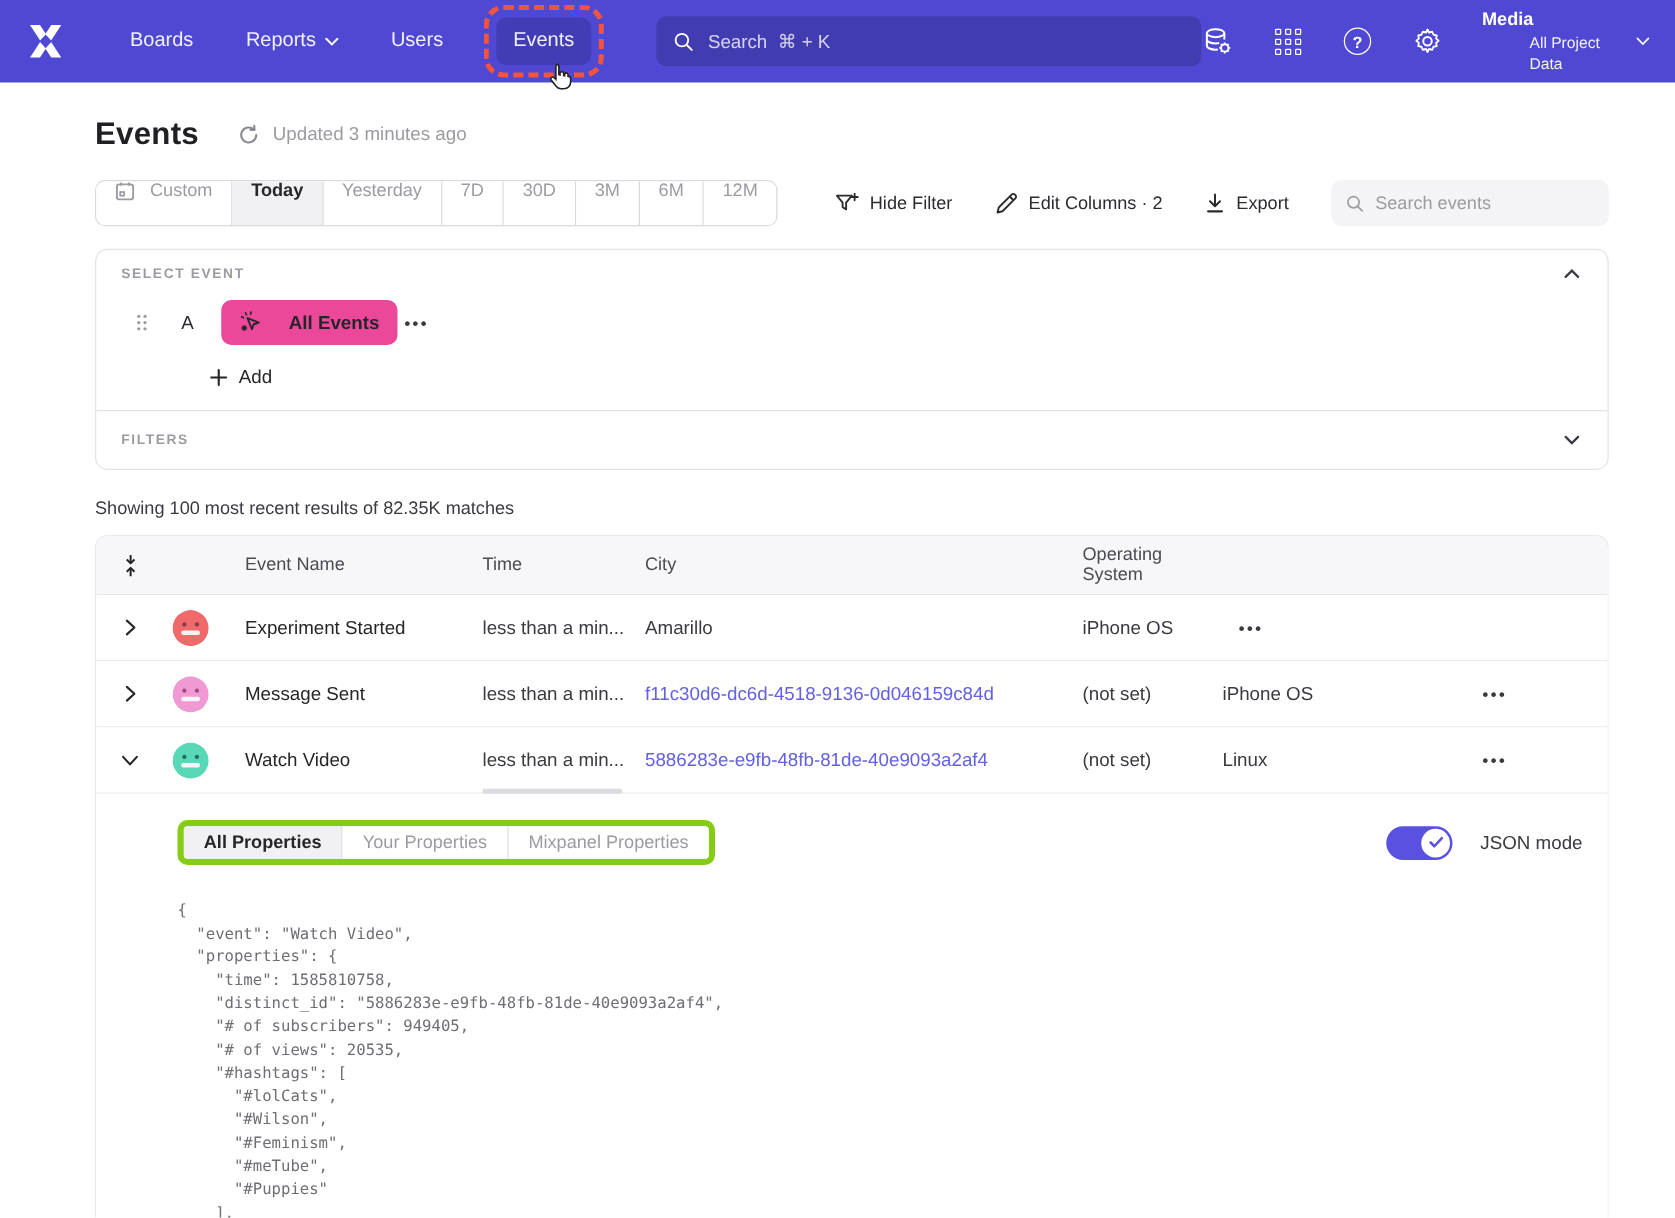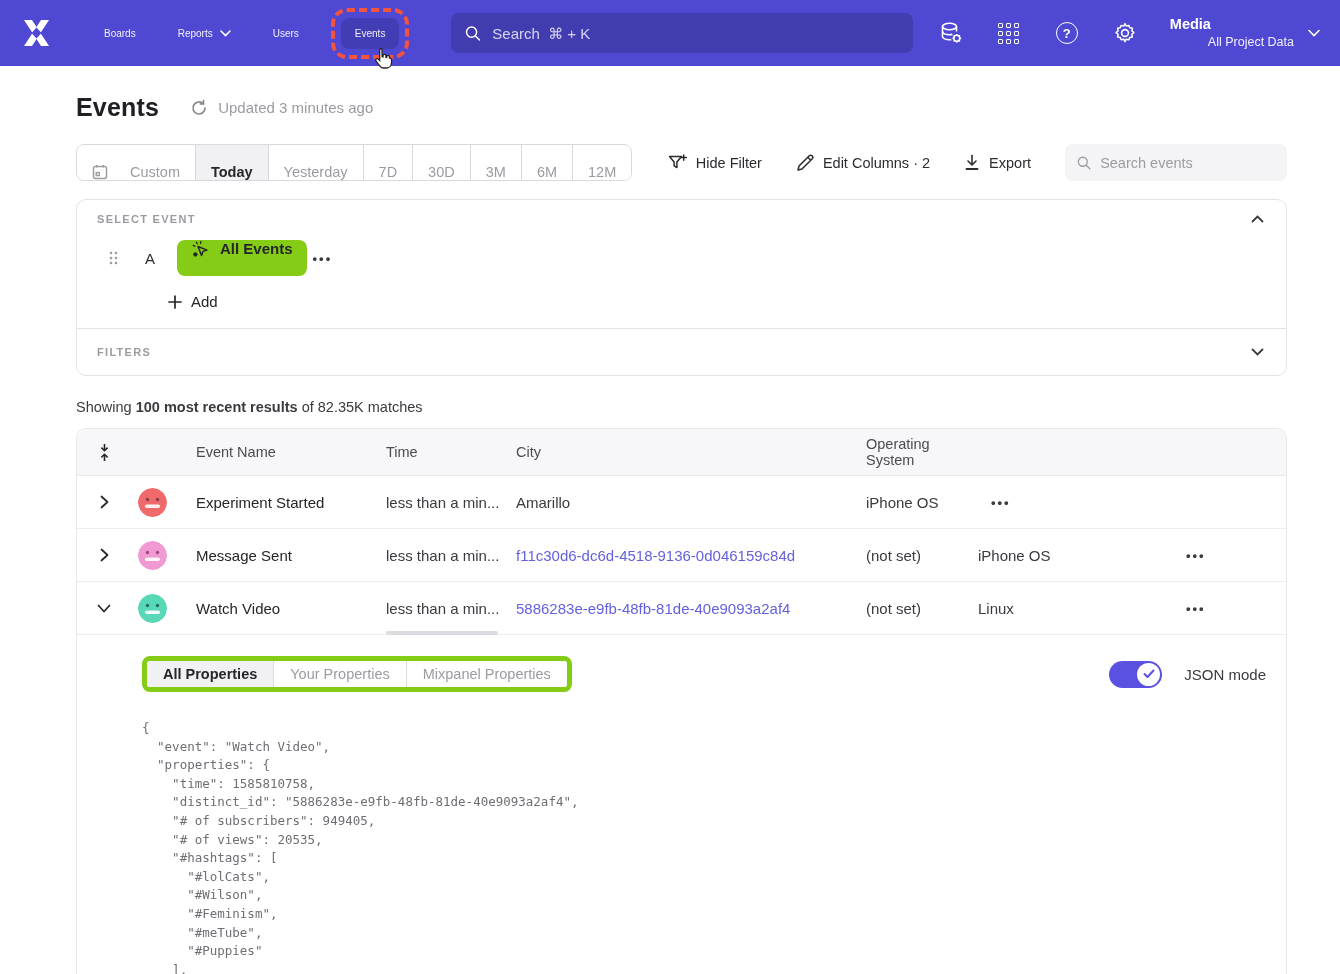--- a/index.html
+++ b/index.html
@@ -4,21 +4,21 @@
 <style>
   * { box-sizing: border-box; margin: 0; padding: 0; }
   html, body { width: 1340px; height: 974px; overflow: hidden; background: #fff;
     font-family: "Liberation Sans", sans-serif; color: #2f2f33; }
 
   
   .navbar { height: 66px; background: #4F48D3; display: flex; align-items: center;
     padding: 0 20px; position: relative; }
   .logo { width: 34px; height: 34px; margin-right: 36px; cursor: pointer; flex: none; }
   .nav-items { display: flex; align-items: center; gap: 14px; }
-  .nav-item { color: rgba(255,255,255,.92); font-size: 10px; padding: 10px 14px;
+  .nav-item { color: rgba(255,255,255,.92); font-size: 16px; padding: 10px 14px;
     border-radius: 8px; cursor: pointer; display: flex; align-items: center; gap: 7px; white-space: nowrap; }
   .nav-item.active { background: rgba(0,0,0,.14); }
   .annotation-box { border: 4px dashed #F2543D; border-radius: 16px; padding: 6px;
     margin: -10px 0 -10px 4px; position: relative; }
   .cursor-glyph { position: absolute; left: 52%; bottom: -16px; z-index: 5; }
   .nav-search { margin-left: 42px; width: 462px; height: 40px; background: rgba(0,0,0,.16);
     border-radius: 8px; display: flex; align-items: center; padding: 0 14px; gap: 11px; cursor: text; }
   .nav-search input { background: transparent; border: none; outline: none; color: #fff;
     font-size: 15px; width: 100%; font-family: "Liberation Sans", sans-serif; }
   .nav-search input::placeholder { color: rgba(255,255,255,.78); }
@@ -35,21 +35,21 @@
 
   
   .main { width: 1211px; margin-left: 76px; }
   .title-row { margin-top: 27px; display: flex; align-items: center; }
   .page-title { font-size: 25px; font-weight: 700; color: #202024; letter-spacing: .2px; }
   .refresh-btn { margin-left: 31px; cursor: pointer; display: flex; }
   .updated-text { margin-left: 10px; color: #9b9ba1; font-size: 15px; }
 
   .controls-row { margin-top: 22px; display: flex; align-items: center; justify-content: space-between; }
   .segmented { display: flex; border: 1px solid #d9d9dd; border-radius: 8px; overflow: hidden; height: 37px; }
-  .segment { display: flex; align-items: flex-end; gap: 22px; padding: 0 15px; font-size: 14.5px;
+  .segment { display: flex; align-items: flex-start; gap: 12px; padding: 0 15px; font-size: 14.5px;
     color: #9b9ba1; cursor: pointer; border-right: 1px solid #d9d9dd; background: #fff; white-space: nowrap; }
   .segment:last-child { border-right: none; }
   .segment.selected { background: #f1f1f3; color: #26262a; font-weight: 700; }
   .right-tools { display: flex; align-items: center; gap: 34px; }
   .tool-btn { display: flex; align-items: center; gap: 9px; font-size: 14.5px; color: #2b2b30;
     cursor: pointer; font-weight: 500; white-space: nowrap; }
   .events-search { width: 222px; height: 37px; background: #f4f4f6; border-radius: 8px;
     display: flex; align-items: center; padding: 0 12px; gap: 9px; cursor: text; }
   .events-search input { background: transparent; border: none; outline: none; font-size: 14.5px;
     width: 100%; color: #2f2f33; font-family: "Liberation Sans", sans-serif; }
@@ -57,34 +57,34 @@
 
   
   .query-card { margin-top: 18px; border: 1px solid #e3e3e7; border-radius: 10px; }
   .section-label { font-size: 11px; font-weight: 700; letter-spacing: 1.3px; color: #9b9ba1; }
   .select-event { padding: 13px 20px 18px 20px; }
   .section-head { display: flex; align-items: center; justify-content: space-between; }
   .chev-btn { cursor: pointer; display: flex; padding: 2px; }
   .event-row { margin-top: 15px; display: flex; align-items: center; }
   .drag-handle { margin-left: 12px; cursor: grab; display: flex; }
   .row-letter { margin-left: 27px; font-size: 15px; color: #2b2b30; width: 14px; }
-  .event-chip { margin-left: 18px; height: 36px; background: #84cc16; border-radius: 8px;
-    display: flex; align-items: flex-start; gap: 9px; padding: 0 14px; cursor: pointer; }
+  .event-chip { margin-left: 18px; height: 36px; background: #ec4899; border-radius: 8px;
+    display: flex; align-items: center; gap: 20px; padding: 0 14px; cursor: pointer; }
   .event-chip span { font-size: 15px; font-weight: 700; color: #26262a; }
   .more-dots { letter-spacing: 2px; font-weight: 700; color: #3a3a40; font-size: 13px; cursor: pointer; padding: 4px 6px; }
   .add-row { margin-top: 17px; margin-left: 71px; display: flex; align-items: center; gap: 9px;
     cursor: pointer; width: max-content; }
   .add-row span { font-size: 15px; font-weight: 500; color: #26262a; }
   .card-divider { border-top: 1px solid #e3e3e7; }
   .filters-row { height: 46px; display: flex; align-items: center; justify-content: space-between;
     padding: 0 20px; cursor: pointer; }
 
   
   .results-line { margin-top: 23px; font-size: 14.5px; color: #3a3a40; }
-  .results-line b { font-weight: 700; }
+  .results-line b { font-weight: 400; }
 
   .table-card { margin-top: 13px; border: 1px solid #e8e8ec; border-bottom: none;
     border-radius: 10px 10px 0 0; position: relative; }
   .tgrid { display: grid; grid-template-columns: 54px 50px 190px 130px 350px 112px 195px 1fr; align-items: center; }
   .thead { height: 47px; background: #f7f7f9; border-radius: 10px 10px 0 0; border-bottom: 1px solid #e8e8ec; }
   .th { font-size: 14.5px; color: #4b4b52; padding-left: 15px; }
   .th.first { display: flex; justify-content: center; padding-left: 0; }
   .trow { height: 53px; border-bottom: 1px solid #ececf0; background: #fff; }
   .td { font-size: 15px; color: #3a3a40; padding-left: 15px; white-space: nowrap; overflow: hidden; }
   .td.name { color: #26262a; }

